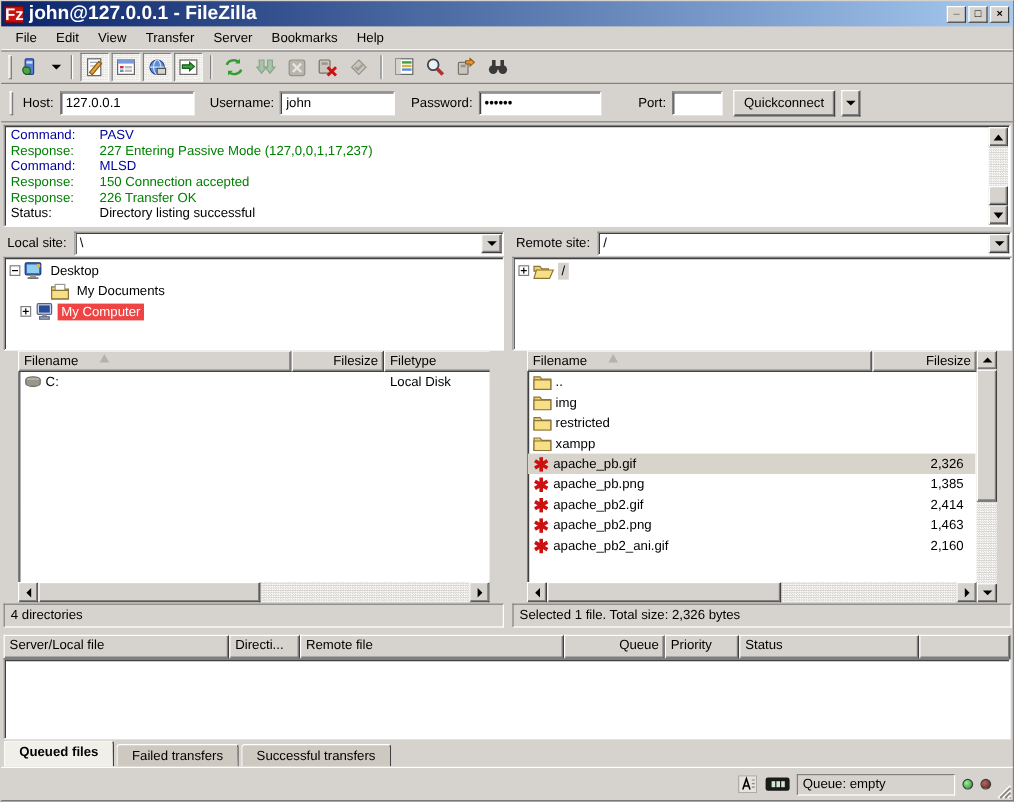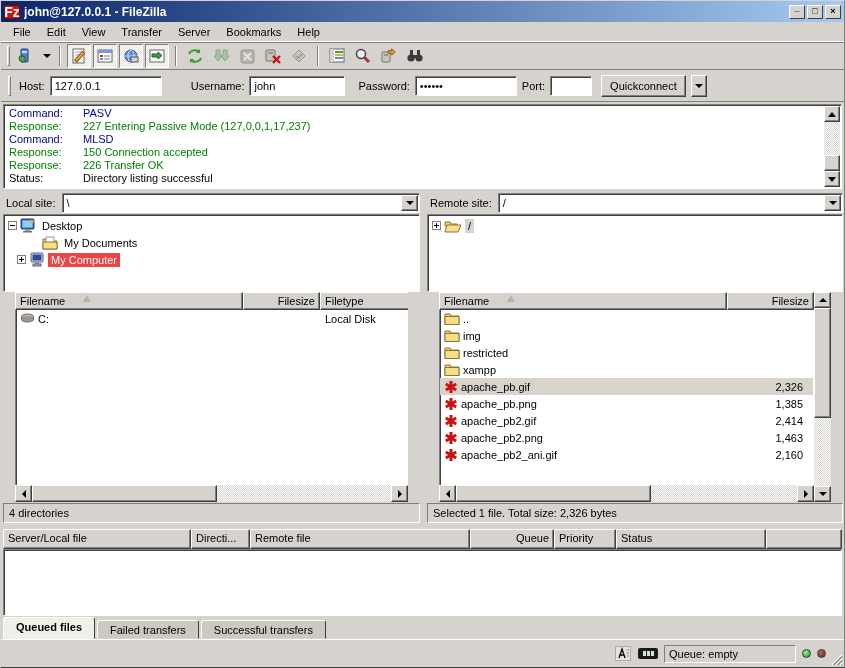--- a/index.html
+++ b/index.html
@@ -13,21 +13,21 @@
     border-left:1px solid #d6d3ce; border-top:1px solid #d6d3ce;
     border-right:1px solid #808080; border-bottom:1px solid #404040; }
 
   
   .titlebar { height:21px; flex:0 0 21px; display:flex; align-items:center;
     background: linear-gradient(to right,#0a246a,#a6caf0);
     padding:0 3px; gap:4px; }
   .app-icon { width:16px; height:14px; background:#cc1111; color:#fff;
     font-weight:bold; font-size:14px; display:flex; align-items:center; justify-content:center;
     border:1px solid #7a0a0a; }
-  .title-text { color:#fff; font-weight:bold; font-size:12px; flex:1;
+  .title-text { color:#fff; font-weight:bold; font-size:16px; flex:1;
     white-space:nowrap; overflow:hidden; }
   .tb-btns { display:flex; gap:2px; }
   .tb-btn { width:16px; height:14px; background:#d6d3ce;
     border:1px solid; border-color:#fff #404040 #404040 #fff;
     display:flex; align-items:center; justify-content:center;
     font-size:9px; font-weight:bold; line-height:1; cursor:default; }
   .tb-btn.min span { position:relative; top:-3px; }
 
   
   .menubar { height:20px; flex:0 0 20px; display:flex; align-items:center;
@@ -315,25 +315,25 @@
         <rect x="11" y="3" width="3" height="7" fill="#3a3a3a"></rect>
         <rect x="7" y="8" width="4" height="3" fill="#3a3a3a"></rect>
       </svg>
     </div>
   </div>
 
   <div class="quickbar">
     <div class="grip"></div>
     <span>Host:</span>
     <input class="field" style="width: 112px;" value="127.0.0.1">
-    <span style="margin-left:24px">Username:</span>
+    <span style="margin-left:8px">Username:</span>
     <input class="field" style="width: 96px;" value="john">
     <span style="margin-left:8px">Password:</span>
     <input class="field" style="width: 102px;" value="••••••">
-    <span style="margin-left:0">Port:</span>
+    <span style="margin-left:26px">Port:</span>
     <input class="field" style="width: 42px;" value="">
     <button class="qc-btn" style="margin-left:4px">Quickconnect</button>
     <div class="qc-drop">
         <span class="tri-down"></span>
       </div>
   </div>
 
   <div class="log-outer">
     <div class="log">
       <div class="log-line c-command">

